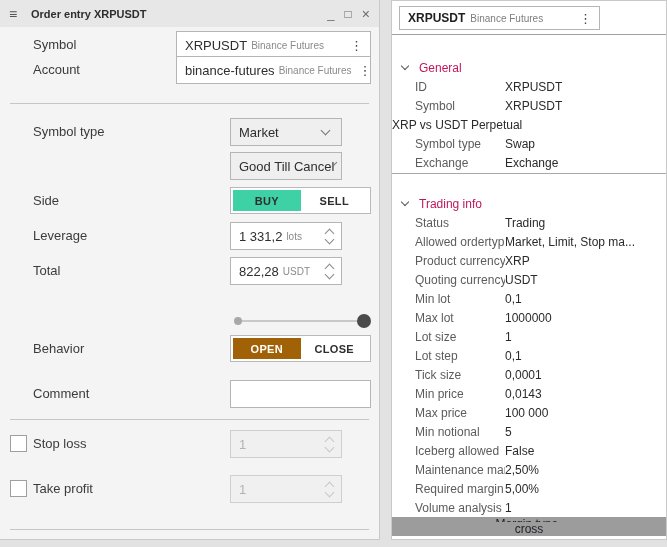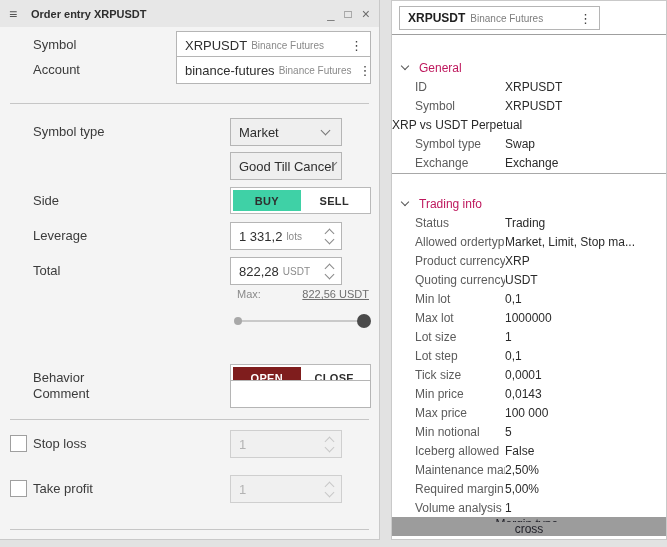--- a/index.html
+++ b/index.html
@@ -211,37 +211,33 @@
     <div class="box narrow spin-box">
       <span class="val">822,28</span>
       <span class="unit">USDT</span>
       <span class="spinner">
           <span class="chev up"></span>
           <span class="chev down"></span>
         </span>
     </div>
   </div>
 
-  <div class="lrow max-row" style="top:288px;">
-    <span class="max-label">Max:</span>
-    <span class="max-value">822,56 USDT</span>
-  </div>
 
   <div class="lrow" style="top:310px; height:22px;">
     <div class="slider">
       <span class="track"></span>
       <span class="min-dot"></span>
       <span class="thumb"></span>
     </div>
   </div>
 
-  <div class="lrow" style="top:363px;">
+  <div class="lrow" style="top:334px;">
     <span class="flabel">Behavior</span>
     <div class="seg">
-      <span class="opt" style="background:#7f1d1d; color:#fff;">OPEN</span>
+      <span class="opt" style="background:#a16207; color:#fff;">OPEN</span>
       <span class="opt">CLOSE</span>
     </div>
   </div>
 
   <div class="lrow" style="top:379px;">
     <span class="flabel">Comment</span>
     <input class="comment-input" value="" style="">
   </div>
 
   <div class="divider" style="top:419px;"></div>

